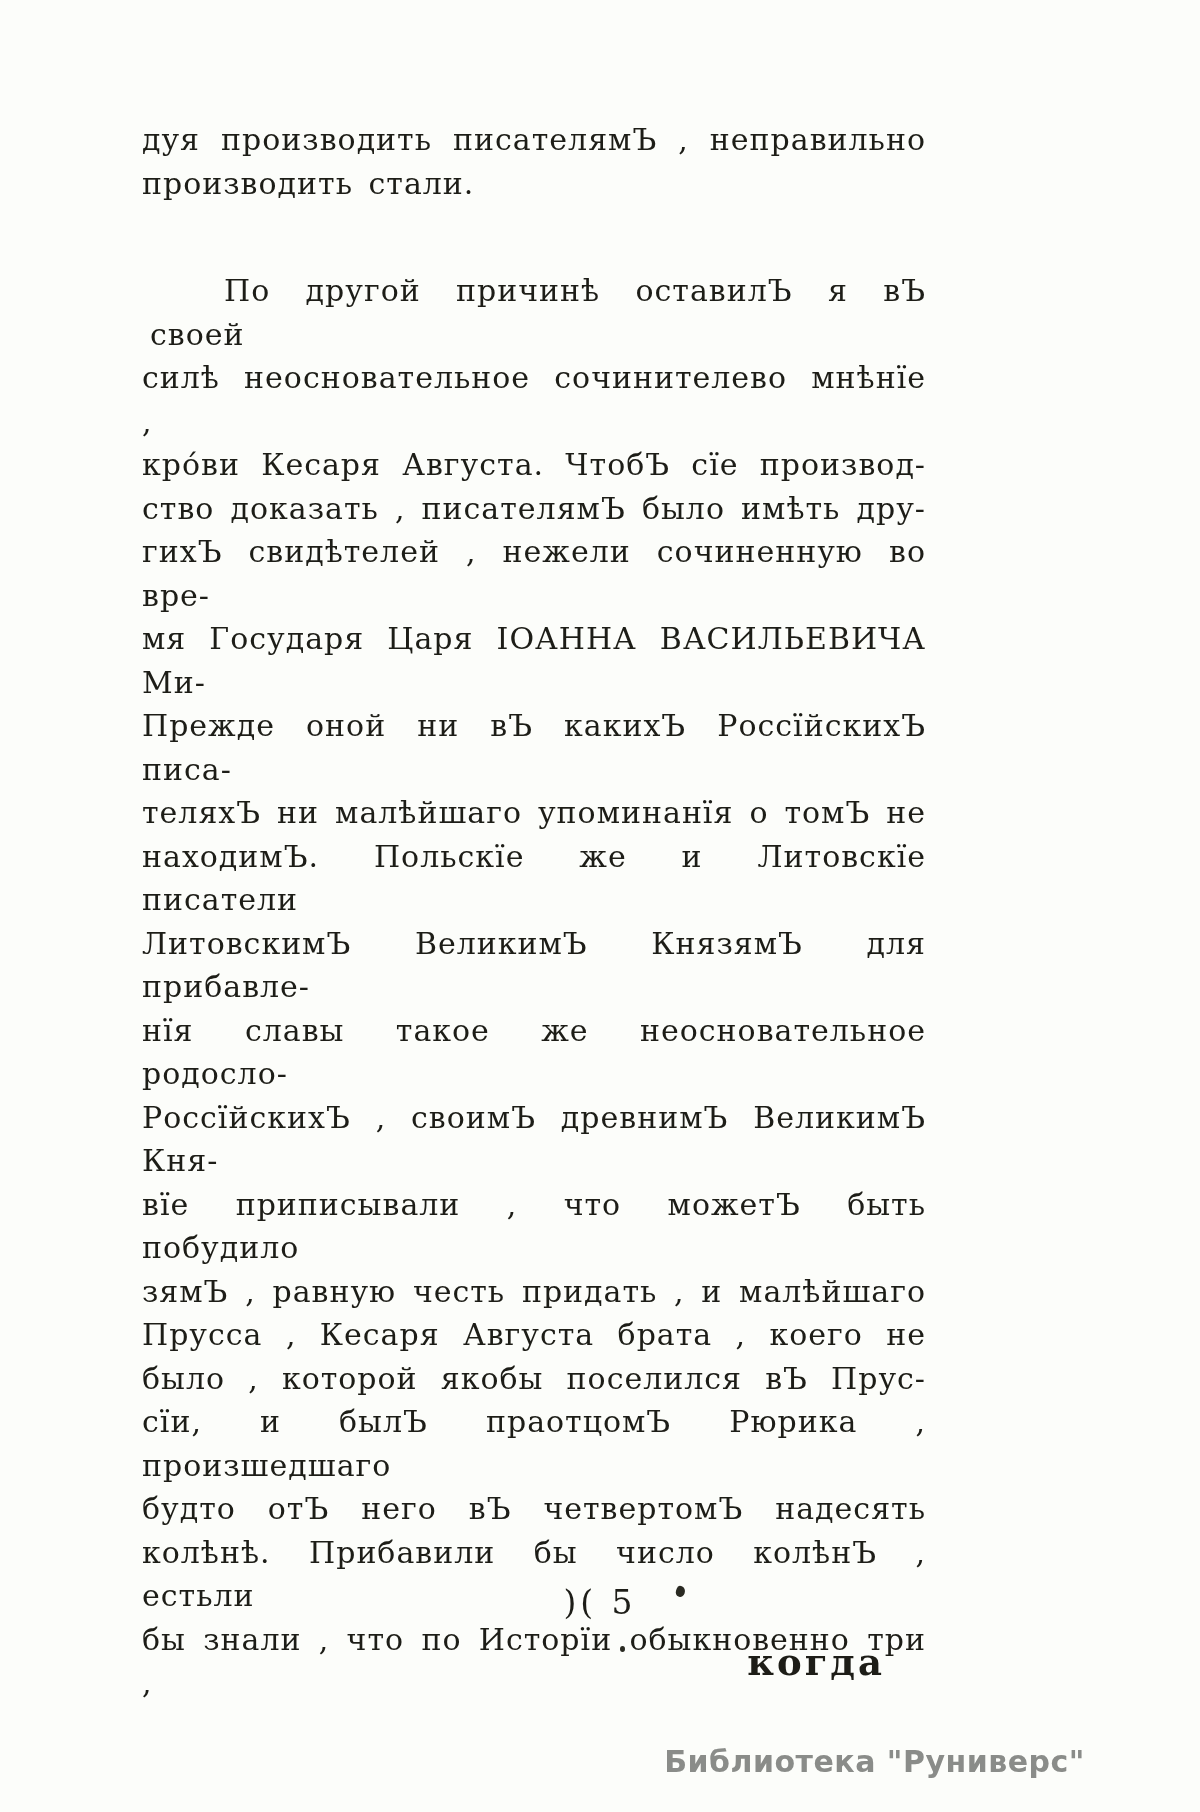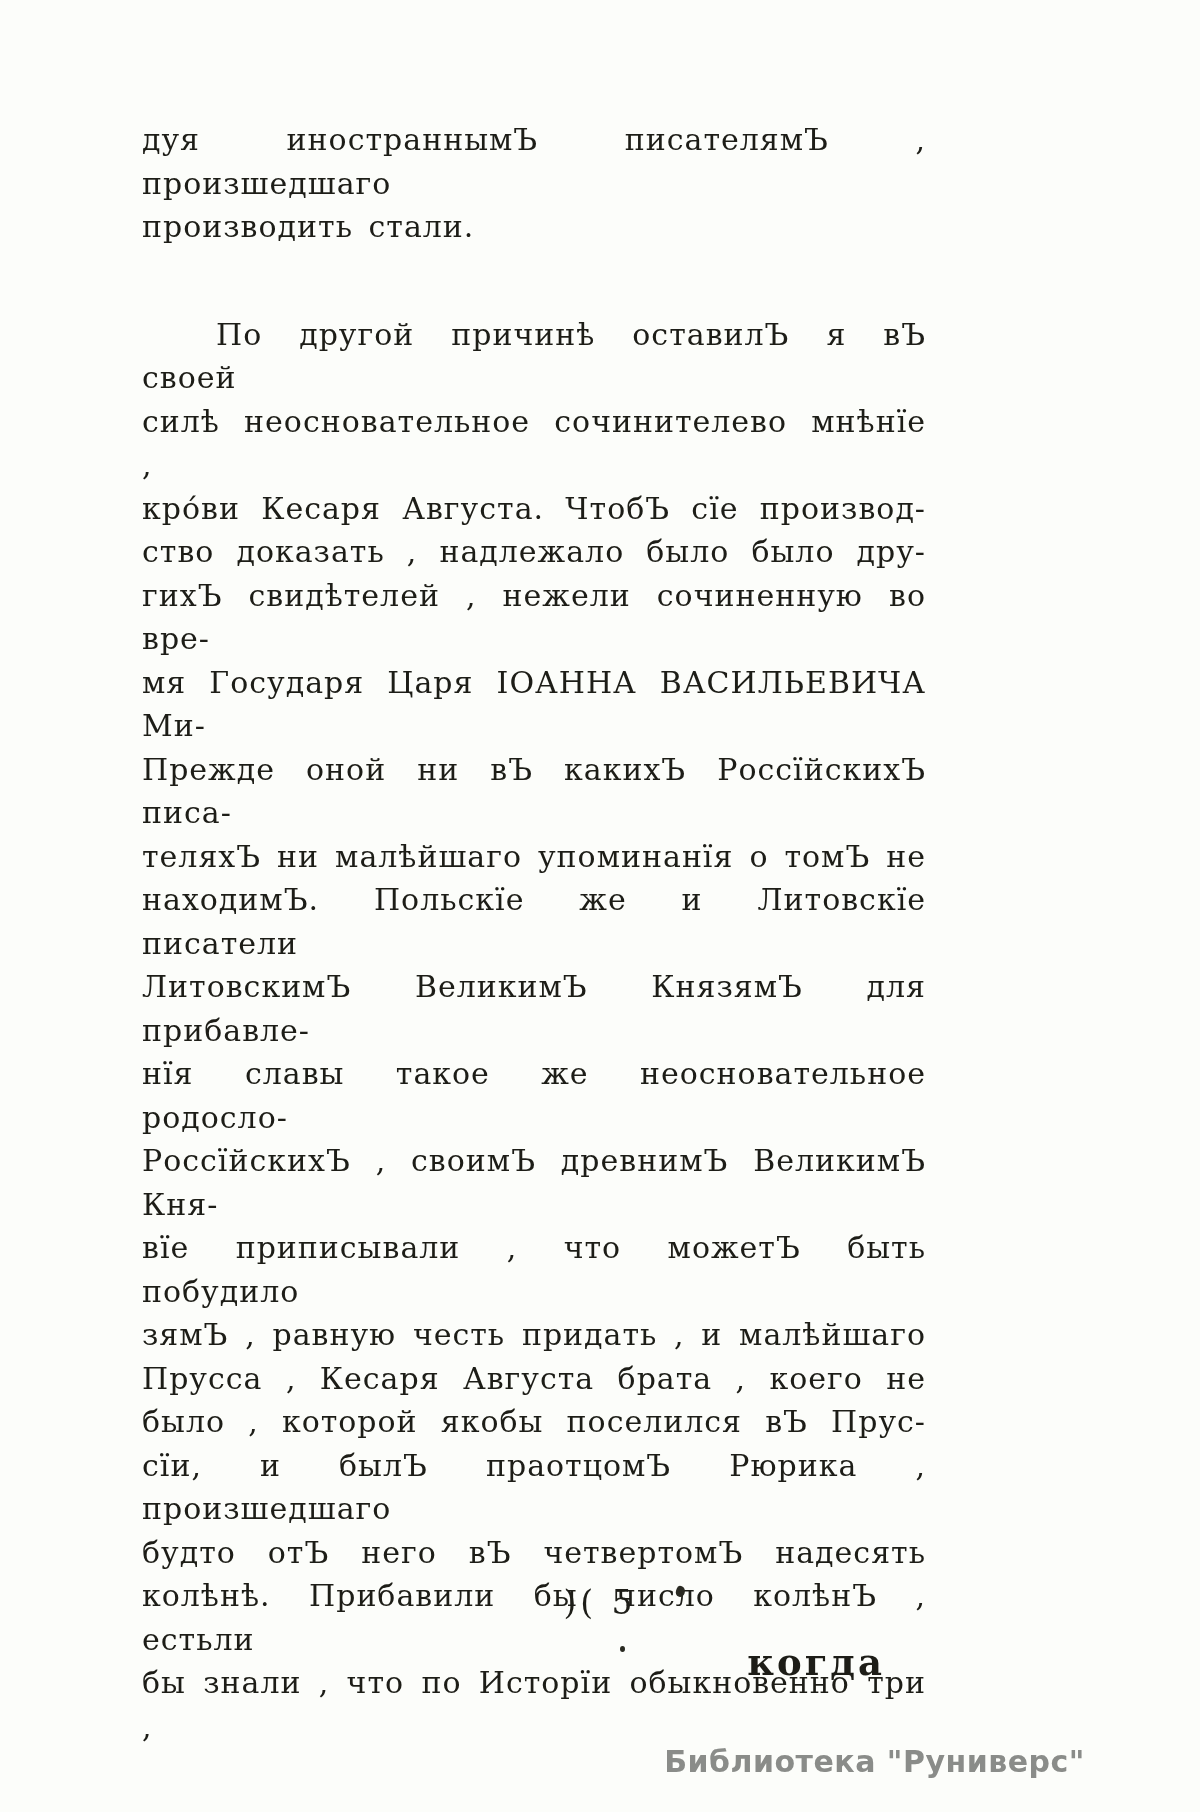--- a/index.html
+++ b/index.html
@@ -25,21 +25,21 @@
     line-height: 43.5px;
     letter-spacing: 1px;
     word-spacing: 5px;
     white-space: normal;
   }
   .line.just {
     text-align: justify;
     text-align-last: justify;
     text-justify: inter-word;
   }
-  .line.ind { text-indent: 74px; }
+  .line.ind { text-indent: 74px; margin-left: 8px; }
   .sig-line {
     position: absolute;
     top: 1583px;
     left: 0;
     width: 100%;
     text-align: center;
     font-size: 33px;
     letter-spacing: 4px;
   }
   .catchword {
@@ -75,28 +75,28 @@
     background: #2a2a22;
     border-radius: 50%;
   }
 </style>
 </head>
 <body>
 
 <div class="page">
   <div class="textblock">
       <div class="paragraph">
-        <div class="line just"><span>дуя иностраннымЪ писателямЪ , произшедшаго</span></div>
+        <div class="line just"><span>дуя производить писателямЪ , неправильно</span></div>
         <div class="line"><span>производить стали.</span></div>
       </div>
       <div class="paragraph gap">
         <div class="line just ind"><span>По другой причинѣ оставилЪ я вЪ своей</span></div>
         <div class="line just"><span>силѣ неосновательное сочинителево мнѣнїе ,</span></div>
         <div class="line just"><span>кро́ви Кесаря Августа.  ЧтобЪ сїе производ-</span></div>
-        <div class="line just"><span>ство доказать , надлежало было было дру-</span></div>
+        <div class="line just"><span>ство доказать , писателямЪ было имѣть дру-</span></div>
         <div class="line just"><span>гихЪ свидѣтелей , нежели сочиненную во вре-</span></div>
         <div class="line just"><span>мя Государя Царя ІОАННА ВАСИЛЬЕВИЧА Ми-</span></div>
         <div class="line just"><span>Прежде оной ни вЪ какихЪ РоссїйскихЪ писа-</span></div>
         <div class="line just"><span>теляхЪ ни малѣйшаго упоминанїя о томЪ не</span></div>
         <div class="line just"><span>находимЪ.  Польскїе же и Литовскїе писатели</span></div>
         <div class="line just"><span>ЛитовскимЪ ВеликимЪ КнязямЪ для прибавле-</span></div>
         <div class="line just"><span>нїя славы такое же неосновательное родосло-</span></div>
         <div class="line just"><span>РоссїйскихЪ , своимЪ древнимЪ ВеликимЪ Кня-</span></div>
         <div class="line just"><span>вїе приписывали , что можетЪ быть побудило</span></div>
         <div class="line just"><span>зямЪ , равную честь придать , и малѣйшаго</span></div>

